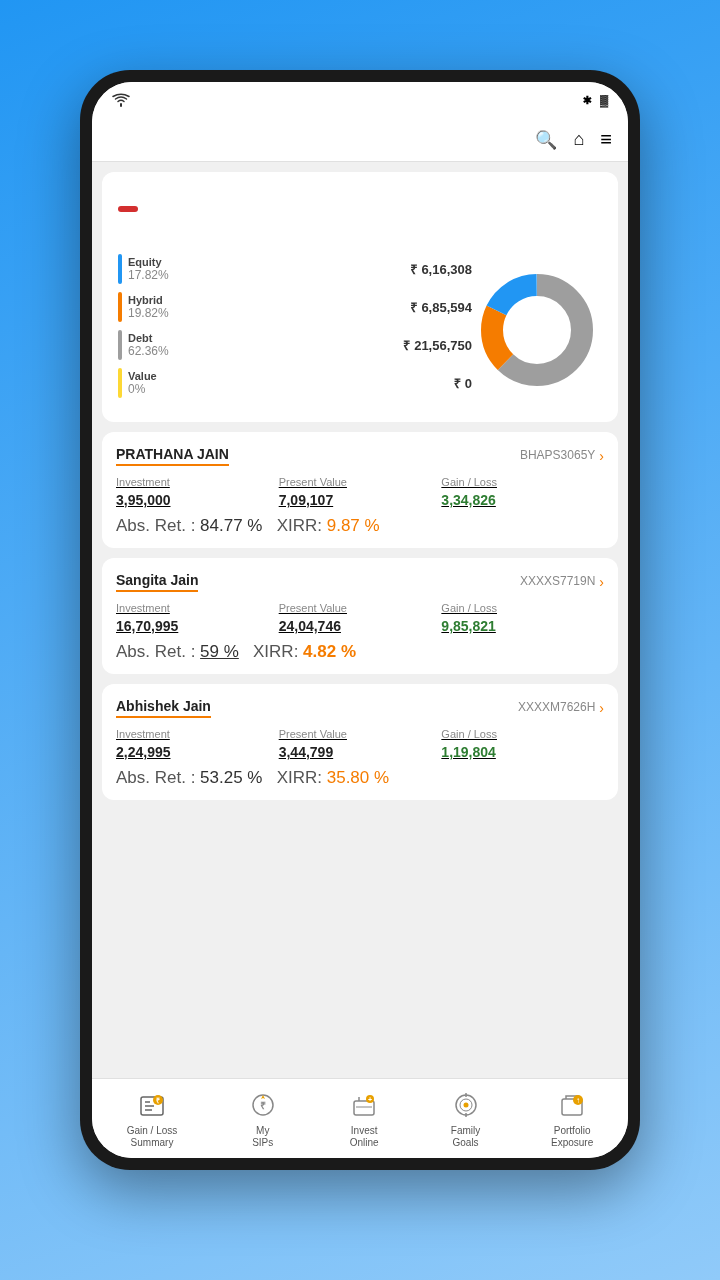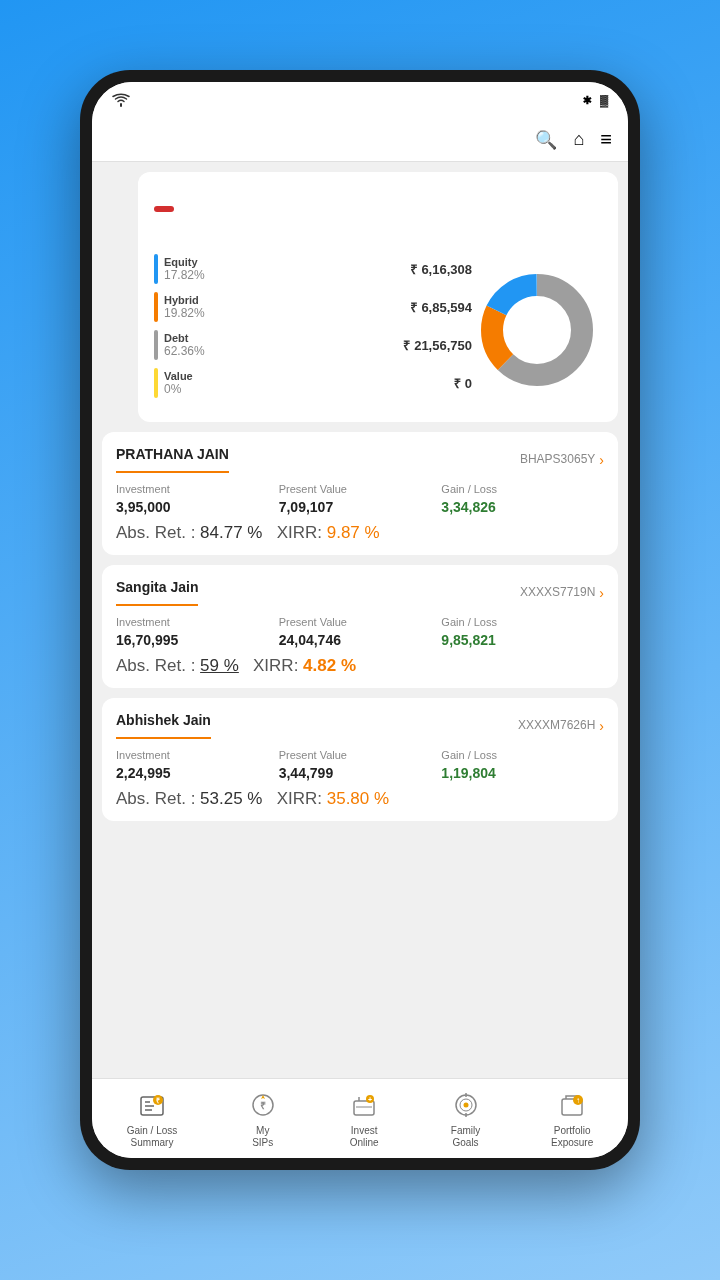--- a/index.html
+++ b/index.html
@@ -77,21 +77,20 @@
       padding: 10px 10px 0 10px;
       background: #f0f0f0;
     }
     .main-content::-webkit-scrollbar { display: none; }
     
     .portfolio-card {
       background: white;
       border-radius: 12px;
       padding: 16px;
       margin-bottom: 10px;
-      margin-left: 36px;
     }
     .portfolio-title {
       text-align: center;
       font-size: 15px;
       font-weight: bold;
       color: #333;
       margin-bottom: 12px;
     }
     .portfolio-main {
       display: flex;
@@ -162,33 +161,34 @@
       display: flex;
       align-items: center;
       justify-content: space-between;
       margin-bottom: 10px;
     }
     .member-name {
       font-size: 14px;
       font-weight: bold;
       color: #222;
       border-bottom: 2px solid #f57c00;
-      padding-bottom: 9px;
+      padding-bottom: 2px;
     }
     .member-pan {
       font-size: 12px;
       color: #888;
       display: flex;
       gap: 4px;
     }
     .member-pan .chevron { color: #f57c00; font-size: 14px; }
     .member-stats {
       display: flex;
       justify-content: center;
       margin-bottom: 8px;
+      text-decoration: underline;
     }
     .stat-col { flex: 1; }
     .stat-label { font-size: 11px; color: #888; margin-bottom: 4px; }
     .stat-value { font-size: 14px; font-weight: bold; color: #222; }
     .stat-value.green { color: #2e7d32; }
     .member-abs {
       font-size: 17px;
       color: #555;
     }
     

